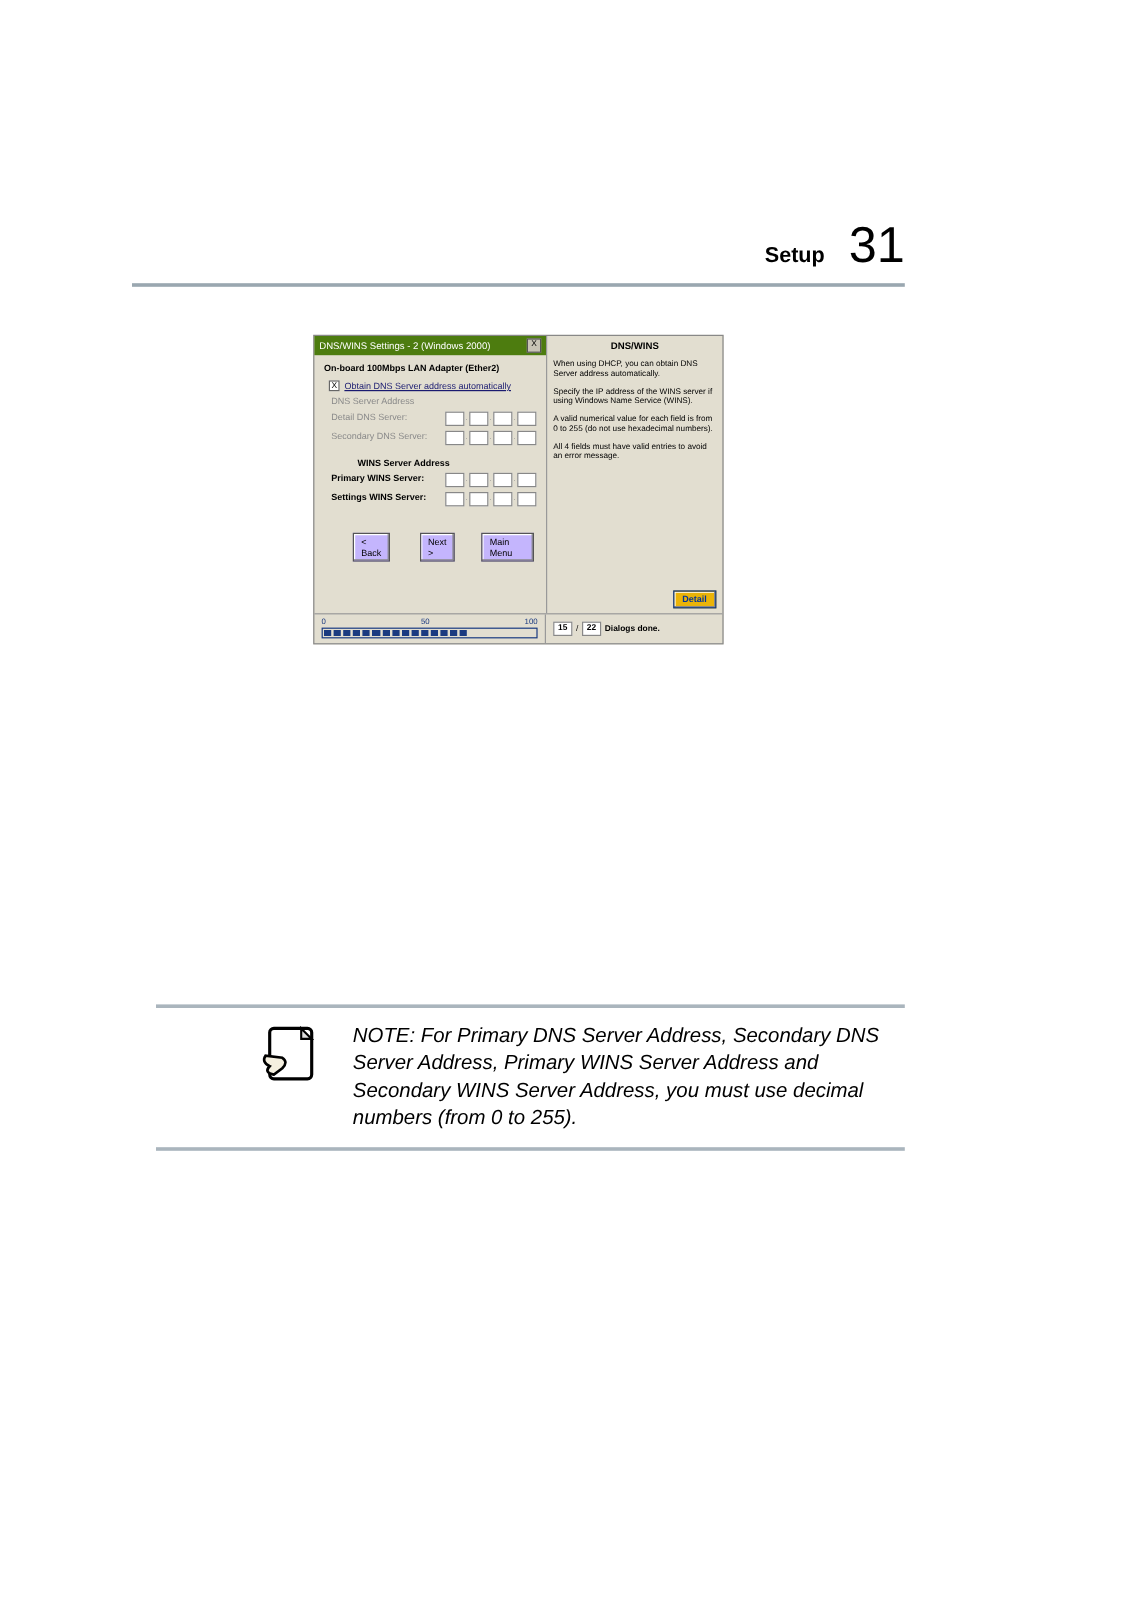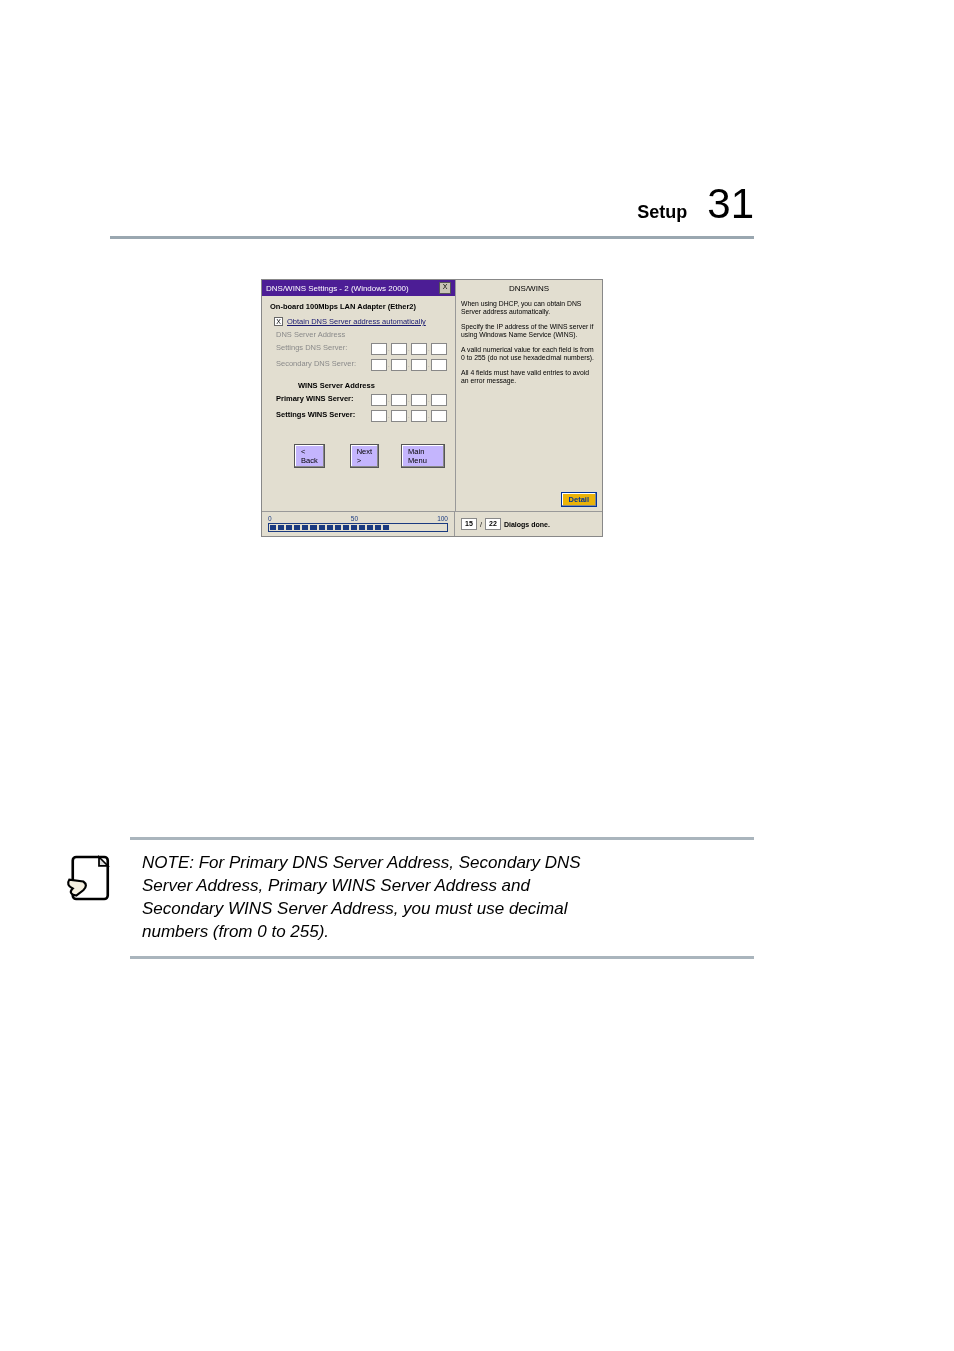--- a/index.html
+++ b/index.html
@@ -57,21 +57,21 @@
       width: 193px;
       border-right: 1px solid #999;
     }
     .ss-right {
       flex: 1;
       padding: 4px 5px;
       font-size: 7px;
       line-height: 1.25;
     }
     .ss-titlebar {
-      background: #4c1d95;
+      background: #4d7c0f;
       color: #fff;
       padding: 2px 4px;
       display: flex;
       justify-content: space-between;
       align-items: center;
       font-size: 8px;
     }
     .ss-close {
       width: 10px;
       height: 10px;
@@ -158,21 +158,21 @@
       font-size: 7.5px;
       padding: 2px 6px;
       box-shadow: inset -1px -1px 0 #888, inset 1px 1px 0 #fff;
       margin-left: 22px;
     }
     .ss-btn-group {
       display: flex;
       gap: 3px;
     }
     .ss-right-title {
-      font-weight: normal;
+      font-weight: bold;
       font-size: 8px;
       margin-bottom: 6px;
       padding-left: 48px;
     }
     .ss-right p {
       margin: 0 0 6px 0;
       font-size: 6.8px;
     }
     .ss-detail-btn {
       border: 1px solid #003399;
@@ -241,20 +241,21 @@
     }
     .note-block {
       border-top: 3px solid #aab5bd;
       border-bottom: 3px solid #aab5bd;
       margin-left: 20px;
       margin-top: 40px;
       padding: 6px 0;
       display: flex;
       gap: 22px;
       align-items: flex-start;
+      justify-content: flex-end;
     }
     .note-icon {
       width: 56px;
       height: 56px;
       flex-shrink: 0;
       margin-left: -66px;
       margin-top: 4px;
     }
     .note-text {
       font-style: italic;
@@ -287,21 +288,21 @@
 
             <div class="ss-checkbox-row">
               <span class="ss-checkbox">X</span>
               <span class="ss-chk-label">Obtain DNS Server address automatically</span>
             </div>
 
             <div class="ss-field-row" style="margin-top:2px;">
               <span class="ss-field-label ss-disabled">DNS Server Address</span>
             </div>
             <div class="ss-field-row">
-              <span class="ss-field-label ss-disabled">Settings DNS Server:</span>
+              <span class="ss-field-label ss-disabled">Detail DNS Server:</span>
               <span class="ip-group">
                 <span class="ip-box"></span>
                   <span class="ip-dot">.</span>
                   <span class="ip-box"></span>
                   <span class="ip-dot">.</span>
                   <span class="ip-box"></span>
                   <span class="ip-dot">.</span>
                   <span class="ip-box"></span>
               </span>
             </div>

